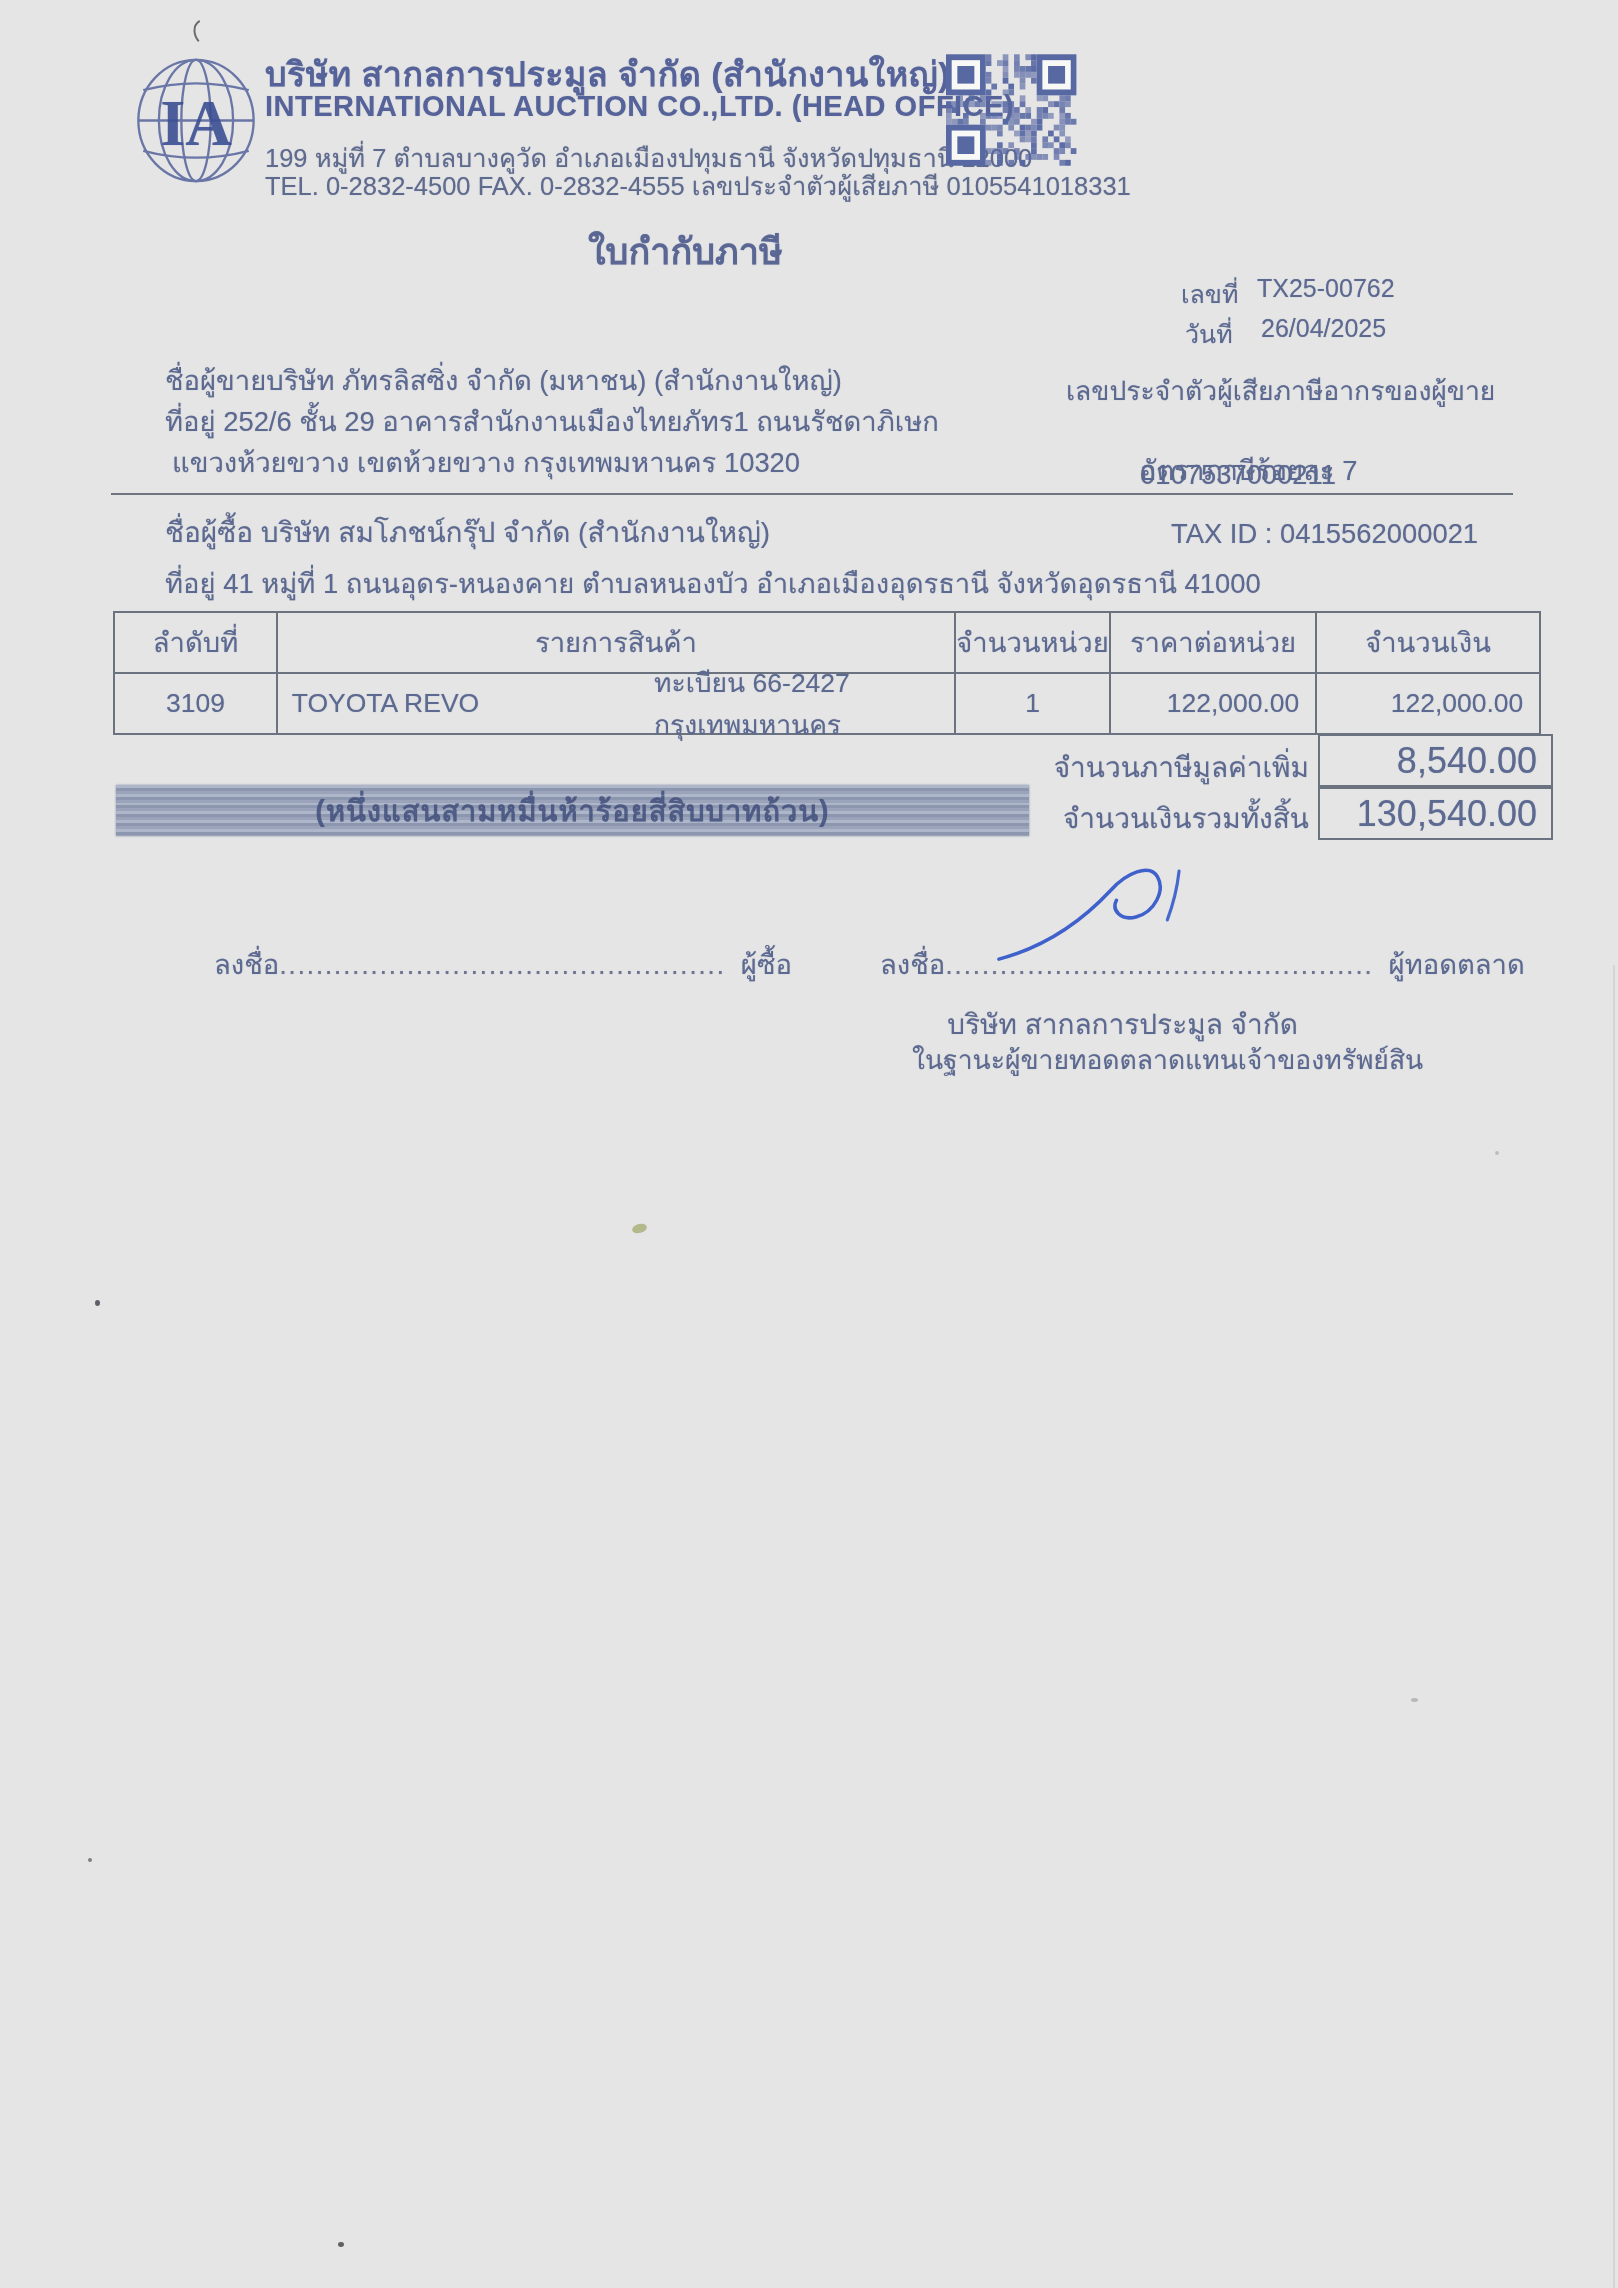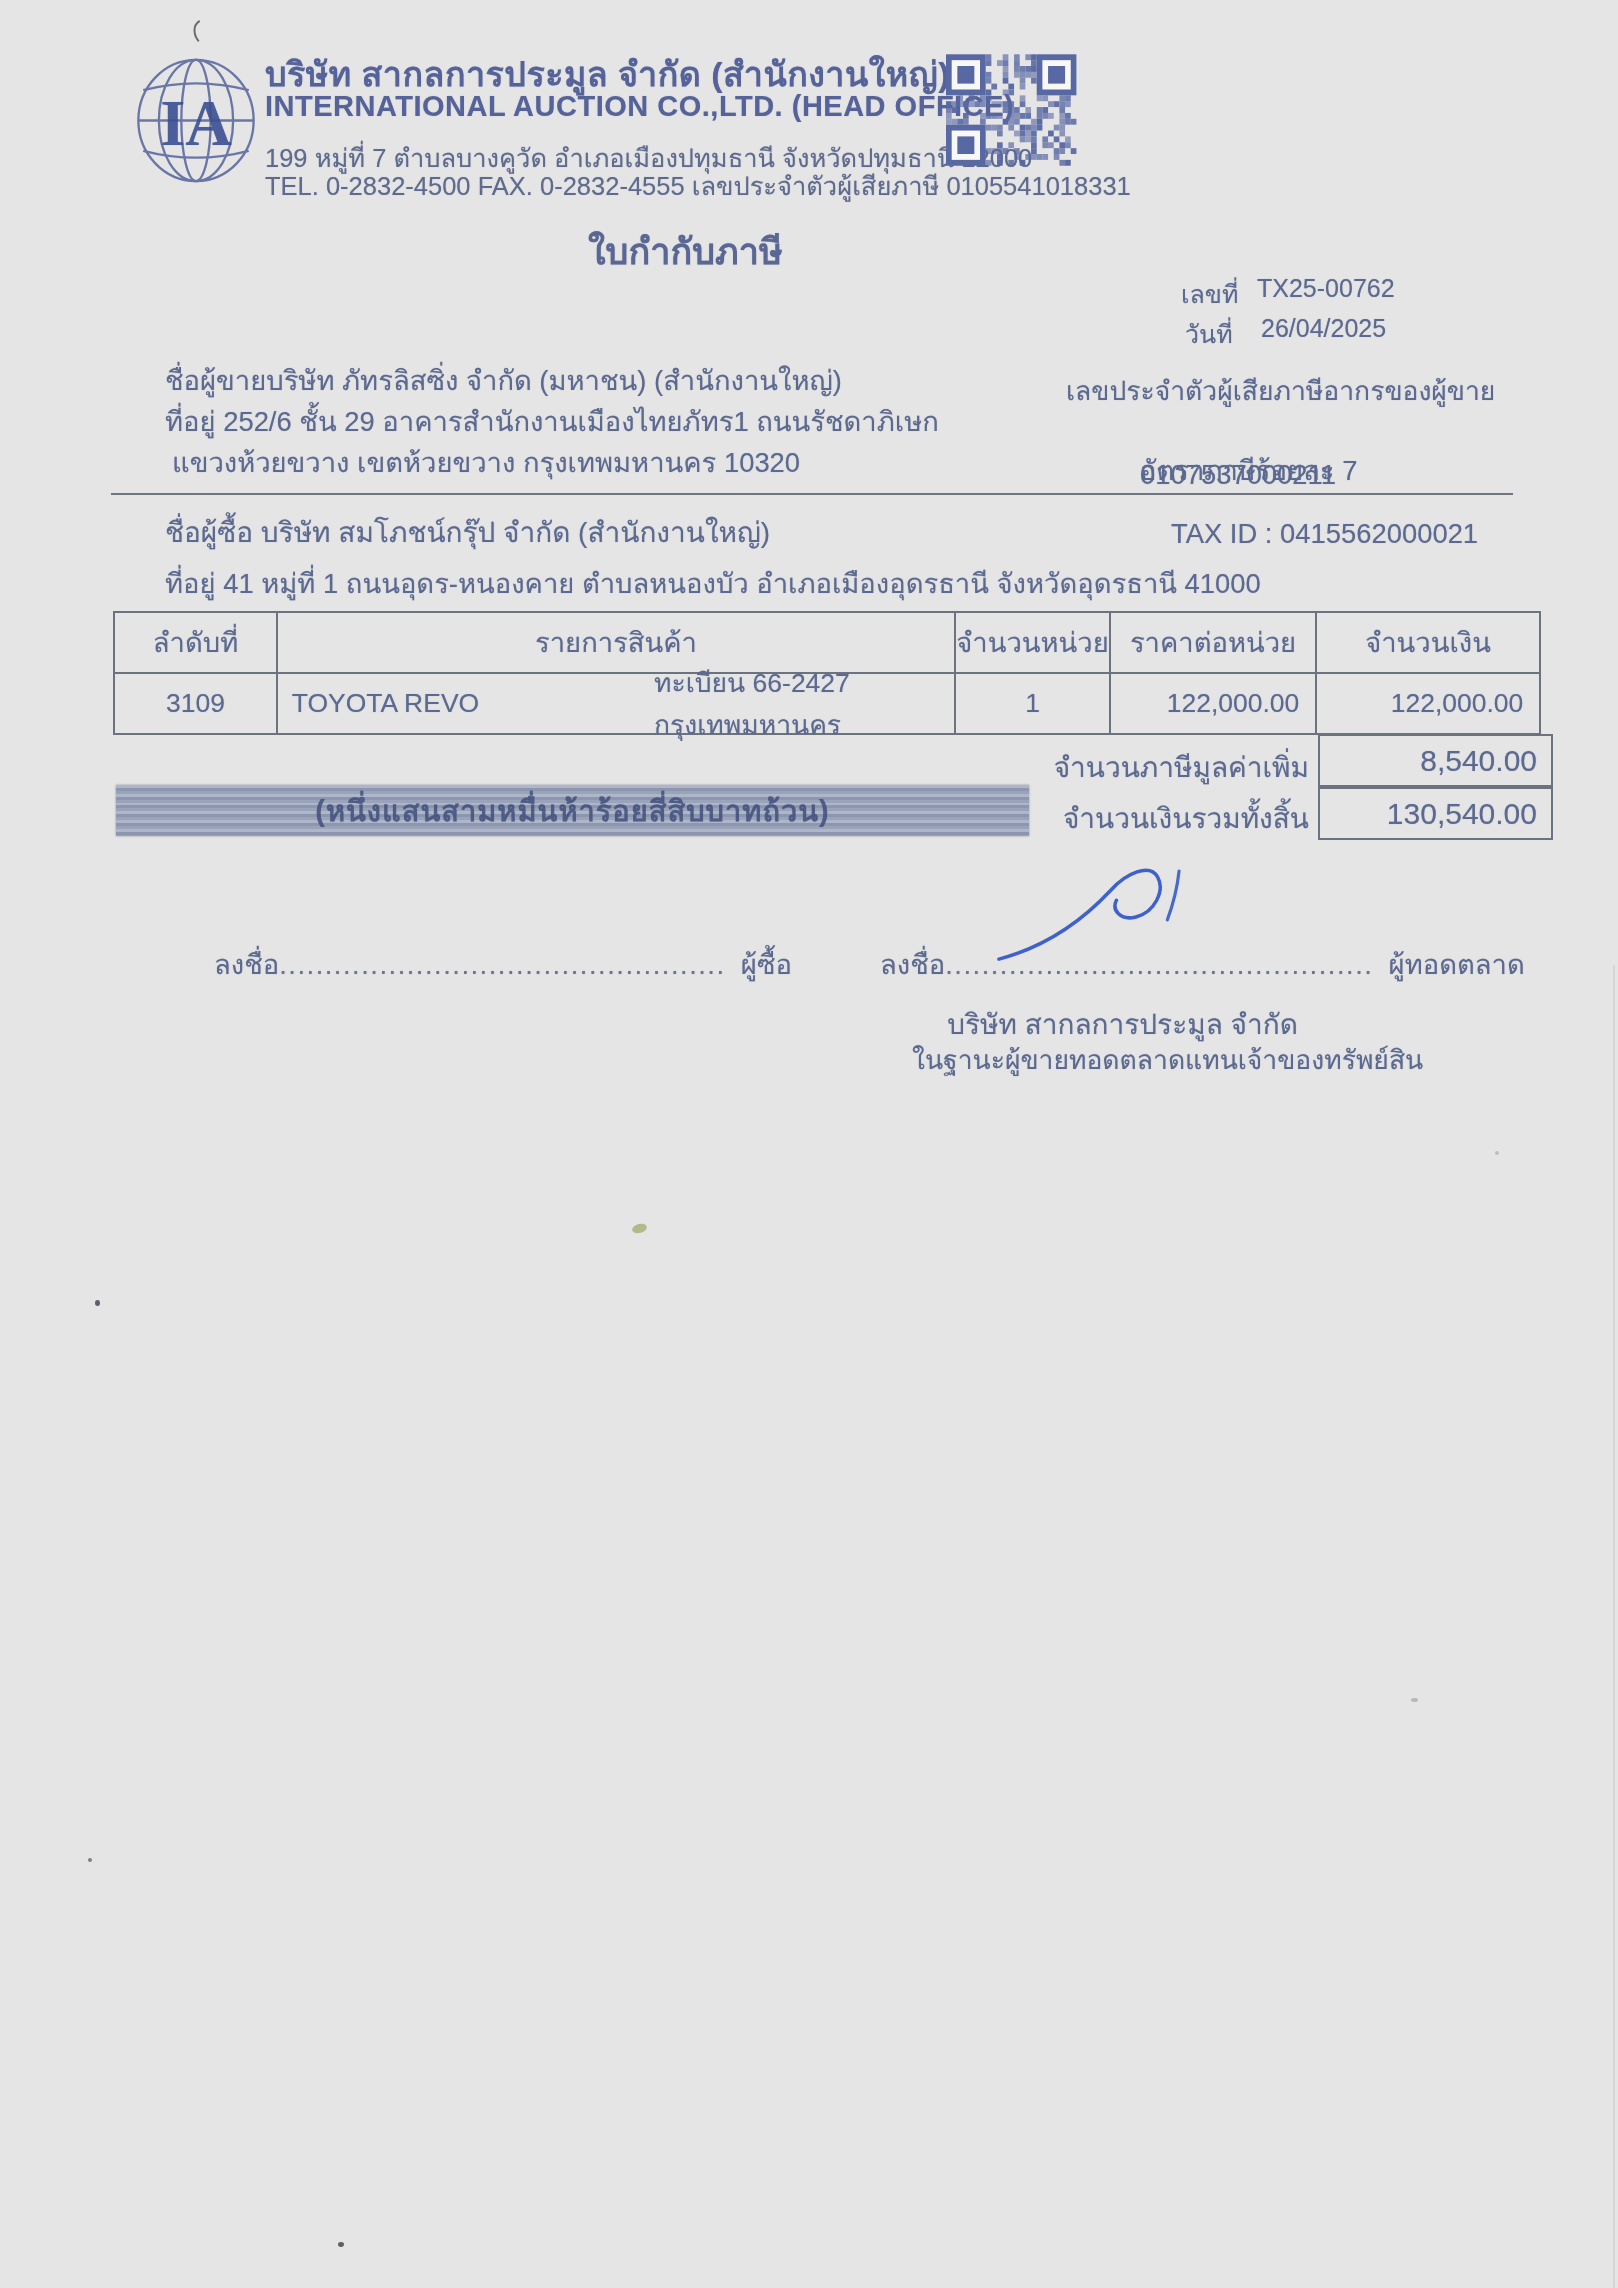--- a/index.html
+++ b/index.html
@@ -30,21 +30,21 @@
   .hc{height:61px;border-bottom:2px solid #6b7280;justify-content:center;font-size:27.4px;}
   .dc{height:59px;}
   .center{justify-content:center;}
   .right{justify-content:flex-end;padding-right:15.7px;}
   .itemcell{position:relative;}
   .item-name{position:absolute;left:13.7px;text-align:right;}
   .item-detail{position:absolute;left:376px;}
   .sumbox{
     position:absolute;left:1318px;width:217px;height:49px;border:2px solid #6b7280;
     display:flex;align-items:center;justify-content:flex-end;padding-right:13.7px;
-    font-size:30px;box-sizing:content-box;
+    font-size:36px;box-sizing:content-box;
   }
   .sumlabel{font-size:28px;text-align:right;white-space:nowrap;}
   .words-bar{
     position:absolute;left:116px;top:785px;width:913px;height:51px;
     background:repeating-linear-gradient(180deg,#aeb6ca 0 2.9px,#8d96af 2.9px 5.9px,#9aa3ba 5.9px 8.8px);
     display:flex;align-items:center;justify-content:center;
     box-shadow:0 0 2px rgba(80,90,120,.6);
   }
   .words-text{font-size:29px;color:#414f7c;font-weight:bold;opacity:.85;letter-spacing:1px;}
   .sig-line{font-size:27.4px;white-space:nowrap;}

